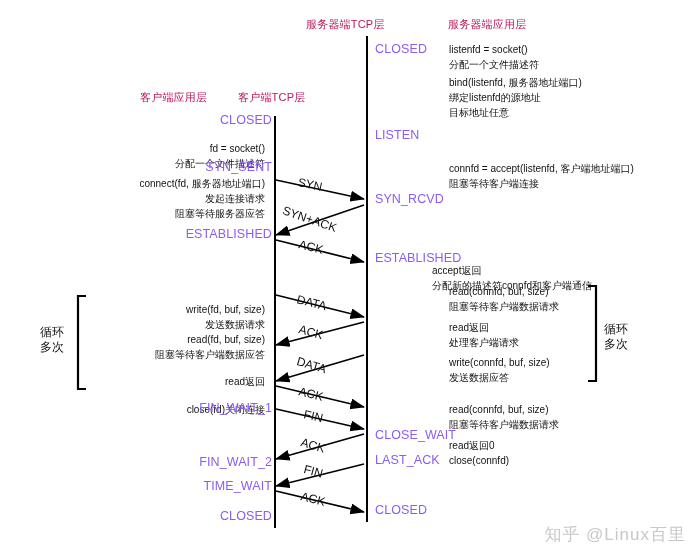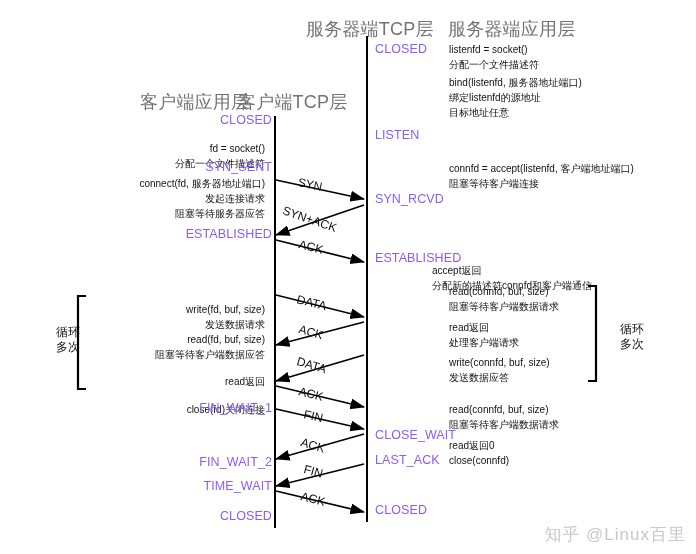--- a/index.html
+++ b/index.html
@@ -13,24 +13,24 @@
     height: 554px;
     background: #ffffff;
     font-family: "Liberation Sans", "DejaVu Sans", sans-serif;
     color: #0a0a0a;
     overflow: hidden;
   }
   .abs { position: absolute; }
 
   
   .hdr {
-    font-size: 18px;
+    font-size: 11px;
     letter-spacing: 0.2px;
     white-space: nowrap;
-    color: #737373;
+    color: #be185d;
     text-align: center;
   }
   .note {
     font-size: 10px;
     line-height: 15px;
     white-space: pre-line;
     color: #111;
   }
   .note-r { text-align: right; }
   .note-l { text-align: left; }
@@ -39,21 +39,21 @@
     white-space: nowrap;
     color: #8b5cf6;
     letter-spacing: 0.1px;
   }
   .state-r { text-align: right; }
   .state-l { text-align: left; }
   .loop-label {
     font-size: 12px;
     line-height: 15px;
     white-space: pre-line;
-    text-align: right;
+    text-align: left;
     color: #111;
   }
 
   
   .lifeline {
     background: #000;
     width: 2px;
   }
 
   

